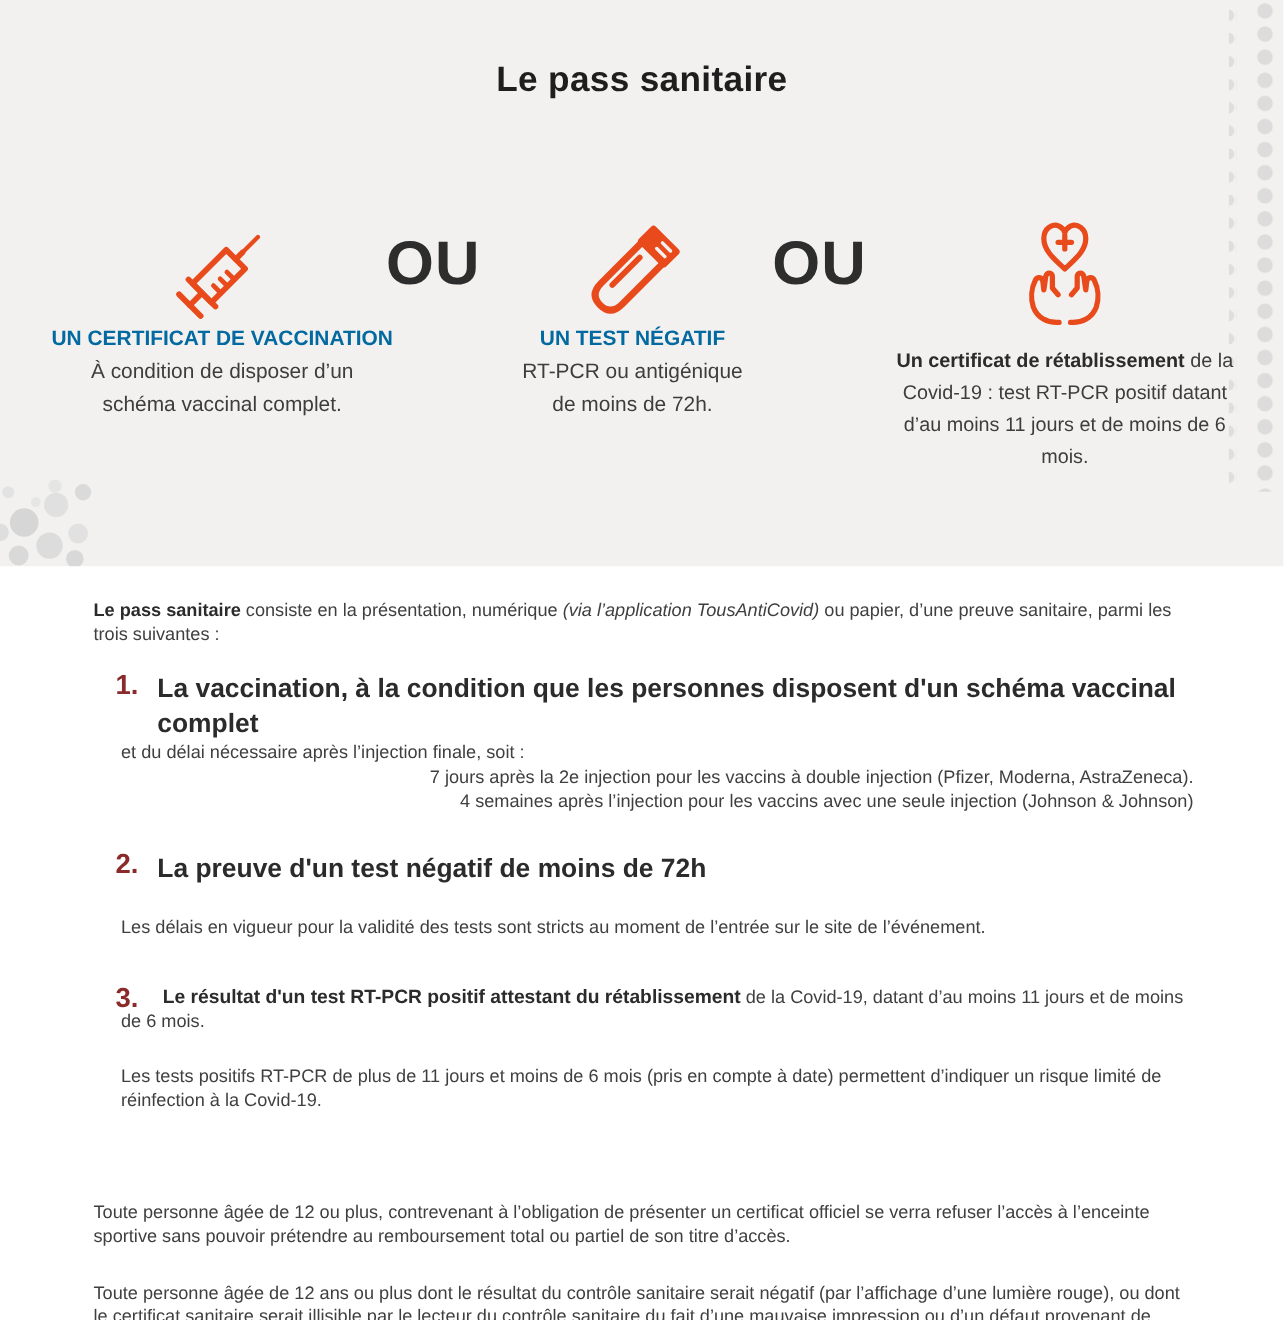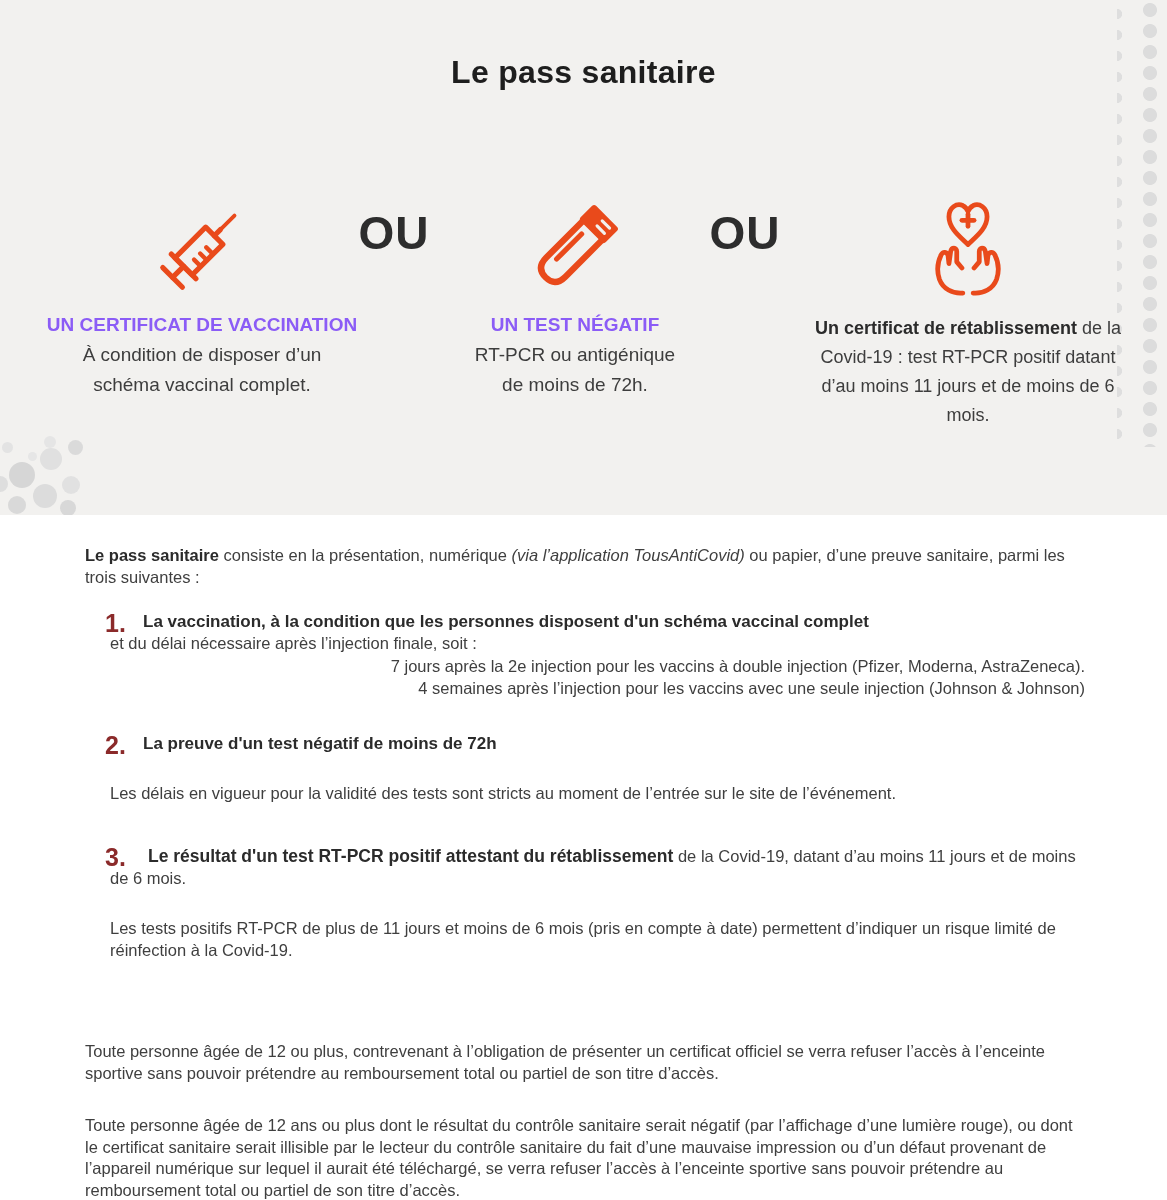--- a/index.html
+++ b/index.html
@@ -34,41 +34,41 @@
   .dc9 { left:-8px; top:40px; width:16px; height:16px; background:#dedede; }
   .dc10{ left:60px; top:64px; width:16px; height:16px; background:#d8d8d8; }
   .dc11{ left:28px; top:16px; width:9px;  height:9px;  background:#e6e6e6; }
 
   
   .option-col { position:absolute; top:198px; text-align:center; }
   .option-col .icon-box { height:100px; display:flex; align-items:center; justify-content:center; }
   .col-1 { left:40px;  width:324px; }
   .col-2 { left:457px; width:236px; }
   .col-3 { left:812px; width:312px; }
-  .option-heading { margin-top:16px; font-size:19px; font-weight:700; color:#8b5cf6; }
+  .option-heading { font-size:19px; font-weight:700; color:#0369a1; }
   .option-text { margin-top:4px; font-size:19px; line-height:30px; color:#3d3d3d; }
   .option-mixed { margin-top:16px; font-size:18px; line-height:29px; color:#3d3d3d; }
   .option-mixed b { color:#2b2b2b; }
   .ou-sep { position:absolute; top:206px; width:86px; text-align:center;
-            font-size:46px; font-weight:900; letter-spacing:1px; color:#2d2d2d; }
+            font-size:56px; font-weight:900; letter-spacing:1px; color:#2d2d2d; }
   .ou-1 { left:351px; } .ou-2 { left:702px; }
   .icon-svg { display:block; }
 
   
   .bottom-section { position:absolute; top:515px; left:0; width:1167px; height:728px;
                     background:#ffffff; padding:30px 82px 0 85px; font-size:16.5px;
                     line-height:1.32; color:#3f3f3f; }
   .intro { margin-bottom:22px; }
   .intro b { color:#2b2b2b; }
   .intro i { font-style:italic; }
 
   .numbered-item { position:relative; margin-left:20px; }
   .ni-1 { margin-top:22px; } .ni-2 { margin-top:34px; } .ni-3 { margin-top:40px; }
   .numbered-item .num { position:absolute; left:0; top:-4px; font-size:25px; font-weight:800; color:#8b2a2a; }
-  .item-heading { margin-left:38px; font-size:17px; font-weight:700; color:#2b2b2b; }
+  .item-heading { margin-left:38px; font-size:24px; font-weight:700; color:#2b2b2b; }
   .item-flow { text-indent:38px; margin-left:5px; }
   .item-flow b { font-size:17.5px; font-weight:700; color:#2b2b2b; }
   .item-tail { margin-left:5px; }
   .item-body { margin-left:5px;margin-top:28px; }
   .sub-lines { margin-left:30px; line-height:22px;text-align:right; }
 
   .legal-p { margin-top:30px; }
   .legal-p.first { margin-top:80px; }
   .footer-bold { margin-top:32px; font-weight:700; color:#2b2b2b; }
 </style>

